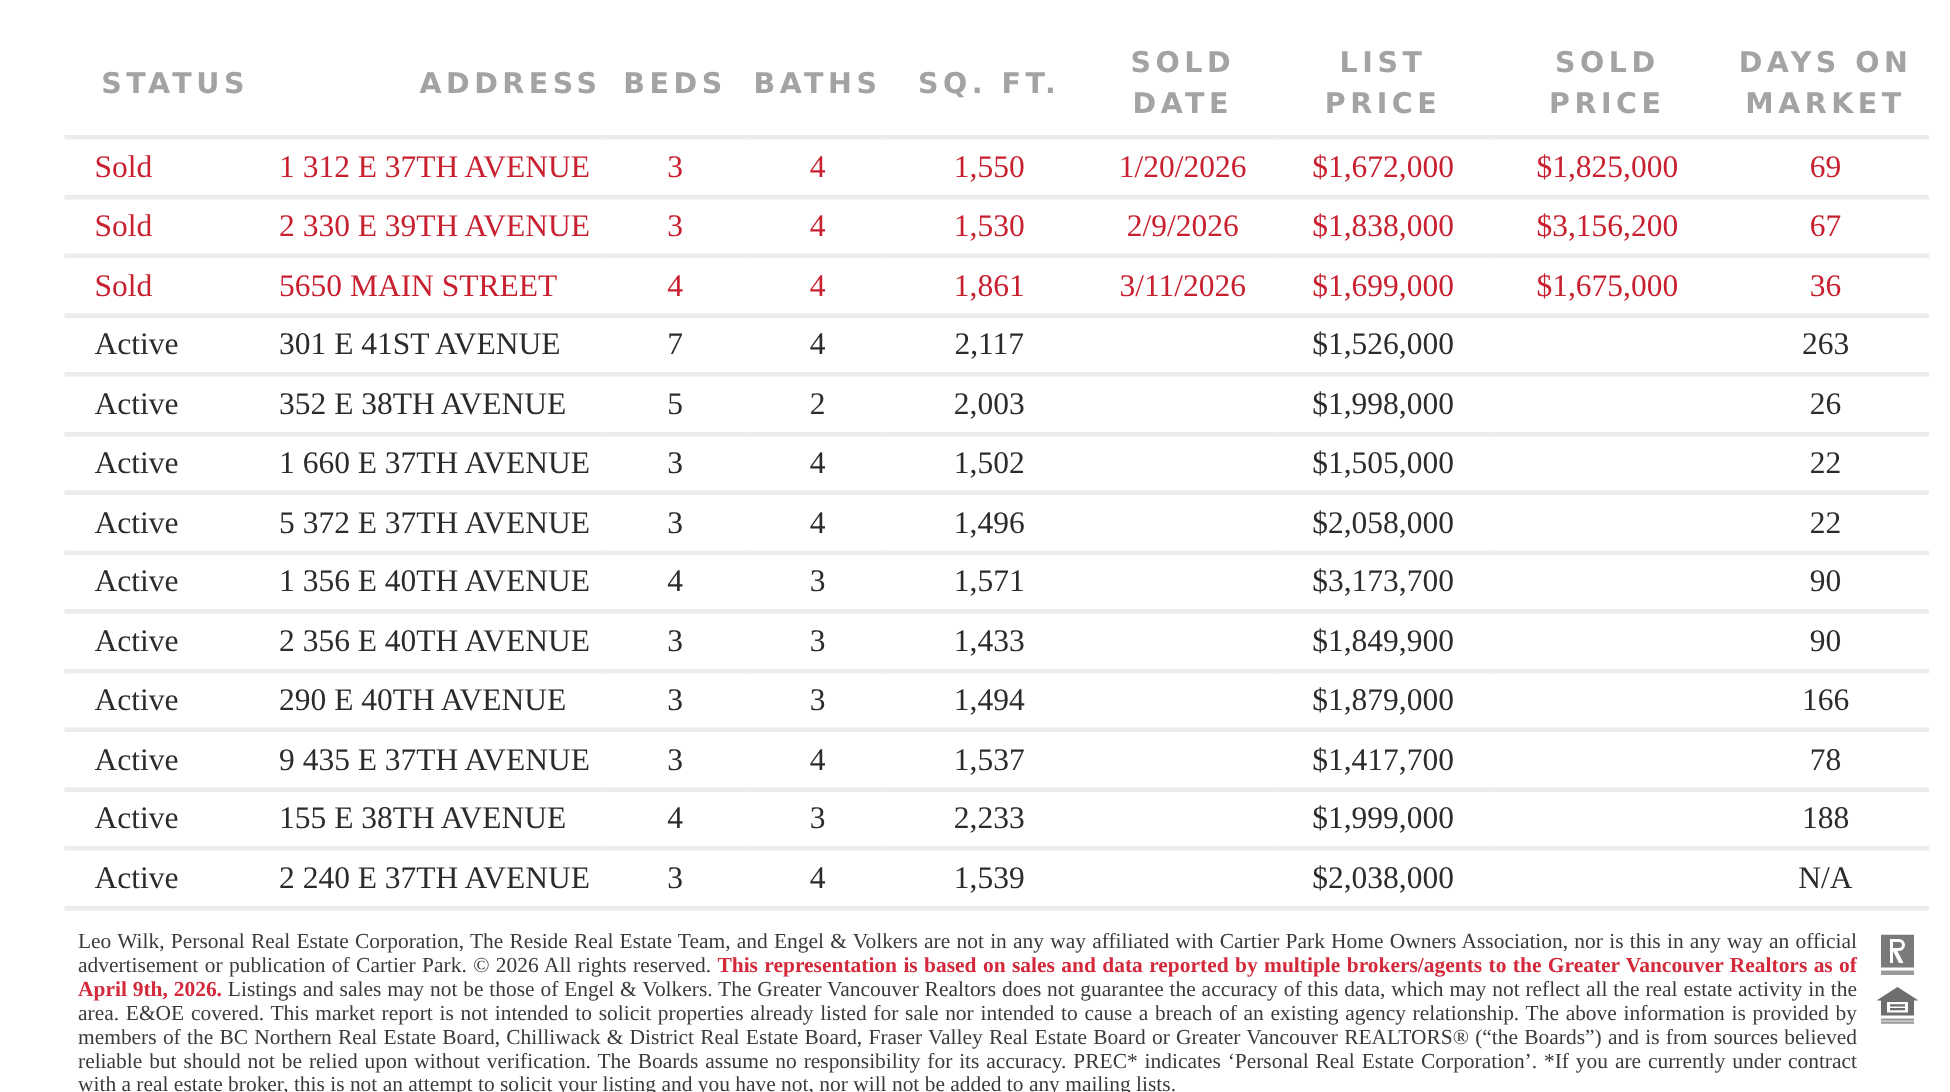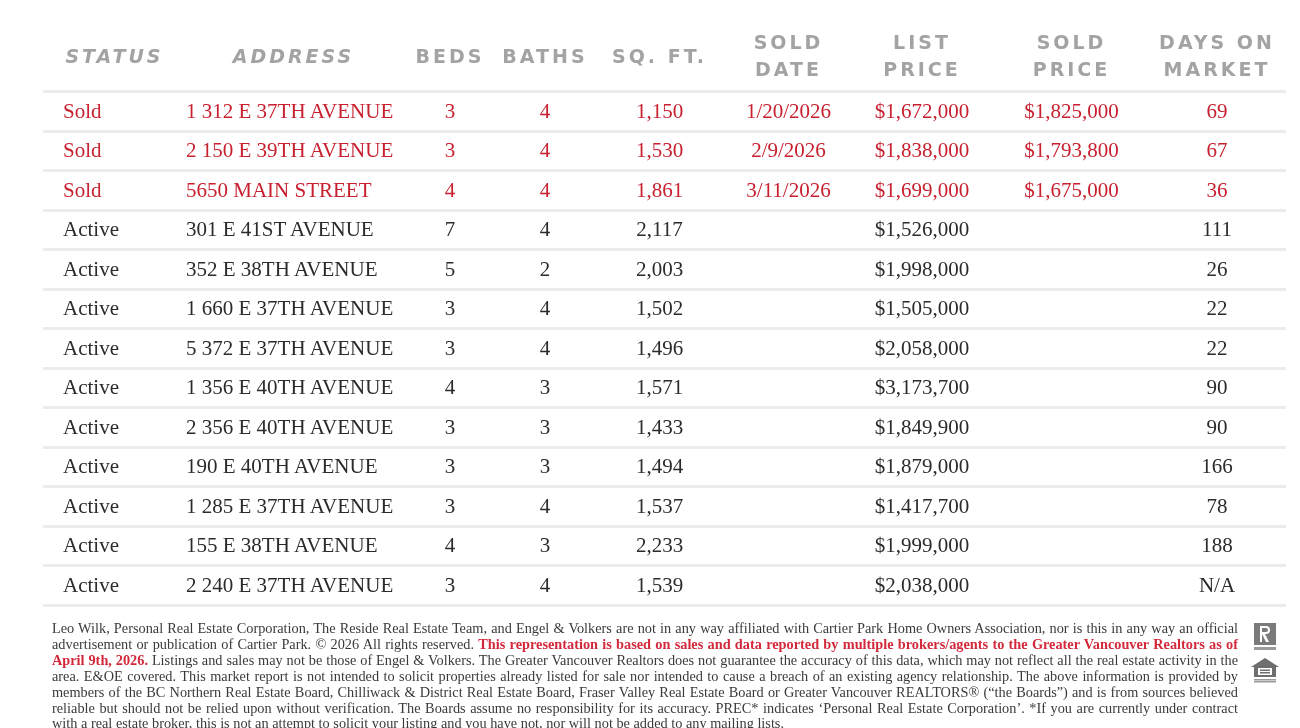--- a/index.html
+++ b/index.html
@@ -32,21 +32,21 @@
       font-size: 19px;
       letter-spacing: 3px;
       color: #a3a3a3;
       line-height: 27px;
       height: 60px;
       padding: 0 0 4px 0;
       vertical-align: middle;
       text-transform: uppercase;
       border-bottom: 3px solid #ececec;
     }
-    thead th.left { text-align: center; padding-left: 20px; font-style: italic; }
+    thead th.left { text-align: right; padding-left: 20px; }
     thead th.center { text-align: center; }
     tbody td {
       font-size: 21px;
       height: 36.5px;
       padding: 0;
       border-bottom: 3px solid #ececec;
       vertical-align: middle;
       white-space: nowrap;
     }
     tbody td.left { text-align: left; padding-left: 20px; }
@@ -116,35 +116,35 @@
         <th class="center"><span>SOLD</span><br><span>PRICE</span></th>
         <th class="center"><span>DAYS ON</span><br><span>MARKET</span></th>
       </tr>
     </thead>
     <tbody>
       <tr class="sold">
         <td class="left">Sold</td>
         <td class="left">1 312 E 37TH AVENUE</td>
         <td class="center">3</td>
         <td class="center">4</td>
-        <td class="center">1,150</td>
+        <td class="center">1,550</td>
         <td class="center">1/20/2026</td>
         <td class="center">$1,672,000</td>
         <td class="center">$1,825,000</td>
         <td class="center">69</td>
       </tr>
       <tr class="sold">
         <td class="left">Sold</td>
-        <td class="left">2 150 E 39TH AVENUE</td>
+        <td class="left">2 330 E 39TH AVENUE</td>
         <td class="center">3</td>
         <td class="center">4</td>
         <td class="center">1,530</td>
         <td class="center">2/9/2026</td>
         <td class="center">$1,838,000</td>
-        <td class="center">$1,793,800</td>
+        <td class="center">$3,156,200</td>
         <td class="center">67</td>
       </tr>
       <tr class="sold">
         <td class="left">Sold</td>
         <td class="left">5650 MAIN STREET</td>
         <td class="center">4</td>
         <td class="center">4</td>
         <td class="center">1,861</td>
         <td class="center">3/11/2026</td>
         <td class="center">$1,699,000</td>
@@ -153,21 +153,21 @@
       </tr>
       <tr class="active">
         <td class="left">Active</td>
         <td class="left">301 E 41ST AVENUE</td>
         <td class="center">7</td>
         <td class="center">4</td>
         <td class="center">2,117</td>
         <td class="center"></td>
         <td class="center">$1,526,000</td>
         <td class="center"></td>
-        <td class="center">111</td>
+        <td class="center">263</td>
       </tr>
       <tr class="active">
         <td class="left">Active</td>
         <td class="left">352 E 38TH AVENUE</td>
         <td class="center">5</td>
         <td class="center">2</td>
         <td class="center">2,003</td>
         <td class="center"></td>
         <td class="center">$1,998,000</td>
         <td class="center"></td>
@@ -212,32 +212,32 @@
         <td class="center">3</td>
         <td class="center">3</td>
         <td class="center">1,433</td>
         <td class="center"></td>
         <td class="center">$1,849,900</td>
         <td class="center"></td>
         <td class="center">90</td>
       </tr>
       <tr class="active">
         <td class="left">Active</td>
-        <td class="left">190 E 40TH AVENUE</td>
+        <td class="left">290 E 40TH AVENUE</td>
         <td class="center">3</td>
         <td class="center">3</td>
         <td class="center">1,494</td>
         <td class="center"></td>
         <td class="center">$1,879,000</td>
         <td class="center"></td>
         <td class="center">166</td>
       </tr>
       <tr class="active">
         <td class="left">Active</td>
-        <td class="left">1 285 E 37TH AVENUE</td>
+        <td class="left">9 435 E 37TH AVENUE</td>
         <td class="center">3</td>
         <td class="center">4</td>
         <td class="center">1,537</td>
         <td class="center"></td>
         <td class="center">$1,417,700</td>
         <td class="center"></td>
         <td class="center">78</td>
       </tr>
       <tr class="active">
         <td class="left">Active</td>

